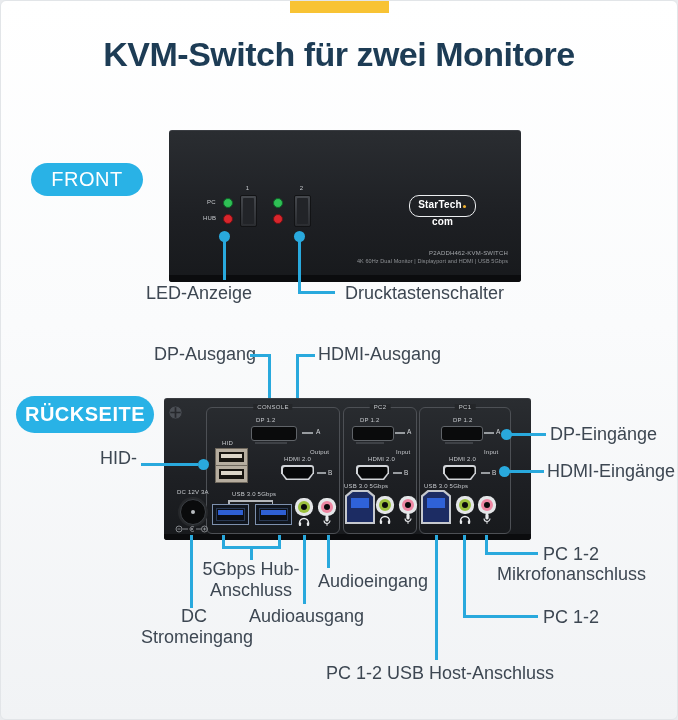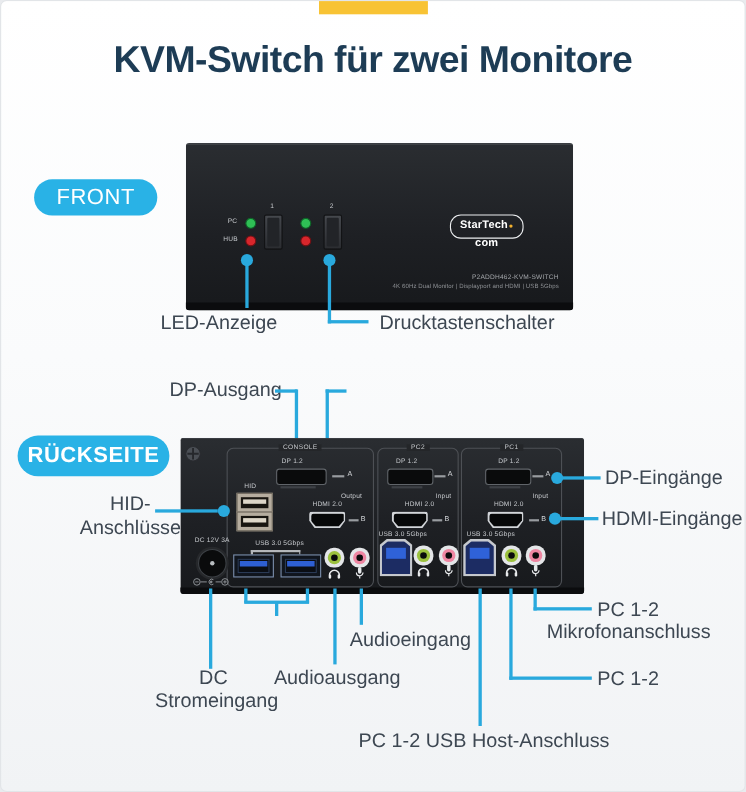--- a/index.html
+++ b/index.html
@@ -99,20 +99,21 @@
   <div class="dot" style="left:292.5px;top:229.5px;"></div>
   <div class="clv" style="left:296.5px;top:238px;height:55px;"></div>
   <div class="clh" style="left:296.5px;top:290px;width:37px;"></div>
   <div class="lbl" style="left:344px;top:282px;">Drucktastenschalter</div>
 
   <div class="lbl" style="left:153px;top:343px;">DP-Ausgang</div>
   <div class="clh" style="left:249px;top:352.5px;width:20px;"></div>
   <div class="clv" style="left:266.5px;top:352.5px;height:51px;"></div>
   <div class="dot" style="left:262.5px;top:401px;"></div>
 
+  <div class="lbl" style="left:317px;top:343px;">HDMI-Ausgang</div>
   <div class="clh" style="left:294.5px;top:352.5px;width:19px;"></div>
   <div class="clv" style="left:294.5px;top:352.5px;height:93px;"></div>
   <div class="dot" style="left:290.5px;top:443.5px;"></div>
 
   <div class="pill" style="left:15px;top:395px;width:138px;height:37px;line-height:37px;font-weight:bold;">RÜCKSEITE</div>
 
   <div class="device" style="left:163px;top:397px;width:367px;height:141px;">
     <div class="devbot" style="height:6px;"></div>
 
     <svg class="abs" style="left:4px;top:6px;" width="15" height="15" viewBox="0 0 16 16">
@@ -222,21 +223,20 @@
     </svg>
     <svg class="abs" style="left:319px;top:114px;" width="8" height="12" viewBox="0 0 8 12">
       <rect x="2.4" y="0.5" width="3.2" height="6" rx="1.6" fill="#e8eaec"></rect>
       <path d="M1 5.5 a3 3 0 0 0 6 0" stroke="#e8eaec" fill="none" stroke-width="1.1"></path>
       <line x1="4" y1="8.8" x2="4" y2="10.8" stroke="#e8eaec" stroke-width="1.1"></line>
     </svg>
   </div>
 
   <div class="lbl c2" style="left:70px;top:447px;width:95px;">
     <div>HID-</div>
-    <div>Anschlüsse</div>
   </div>
   <div class="clh" style="left:140px;top:461.5px;width:57px;"></div>
   <div class="dot" style="left:196.5px;top:457.5px;"></div>
 
   <div class="dot" style="left:499.5px;top:427.5px;"></div>
   <div class="clh" style="left:509px;top:431.5px;width:36px;"></div>
   <div class="lbl" style="left:549px;top:423px;">DP-Eingänge</div>
 
   <div class="dot" style="left:497.5px;top:464.5px;"></div>
   <div class="clh" style="left:507px;top:468.5px;width:36px;"></div>
@@ -245,20 +245,24 @@
   <div class="clv" style="left:188.5px;top:534px;height:73px;"></div>
   <div class="lbl c2" style="left:140px;top:605px;width:106px;">
     <div>DC</div>
     <div>Stromeingang</div>
   </div>
 
   <div class="clv" style="left:220.5px;top:534px;height:13px;"></div>
   <div class="clv" style="left:276.5px;top:534px;height:13px;"></div>
   <div class="clh" style="left:220.5px;top:544.5px;width:59px;"></div>
   <div class="clv" style="left:248.5px;top:546px;height:13px;"></div>
+  <div class="lbl c2" style="left:195px;top:558px;width:110px;">
+    <div>5Gbps Hub-</div>
+    <div>Anschluss</div>
+  </div>
 
   <div class="clv" style="left:301.5px;top:534px;height:69px;"></div>
   <div class="lbl c2" style="left:248px;top:605px;width:110px;">Audioausgang</div>
 
   <div class="clv" style="left:325.5px;top:534px;height:33px;"></div>
   <div class="lbl" style="left:317px;top:570px;">Audioeingang</div>
 
   <div class="clv" style="left:433.5px;top:534px;height:125px;"></div>
   <div class="lbl" style="left:325px;top:662px;">PC 1-2 USB Host-Anschluss</div>
 

